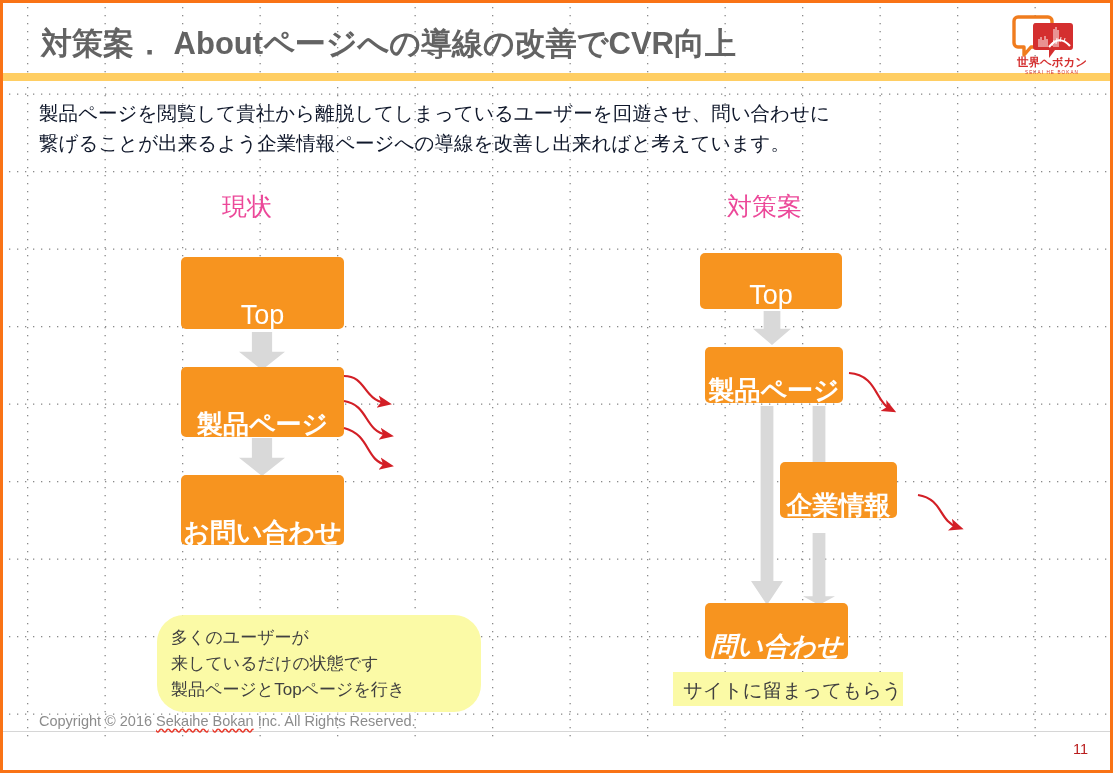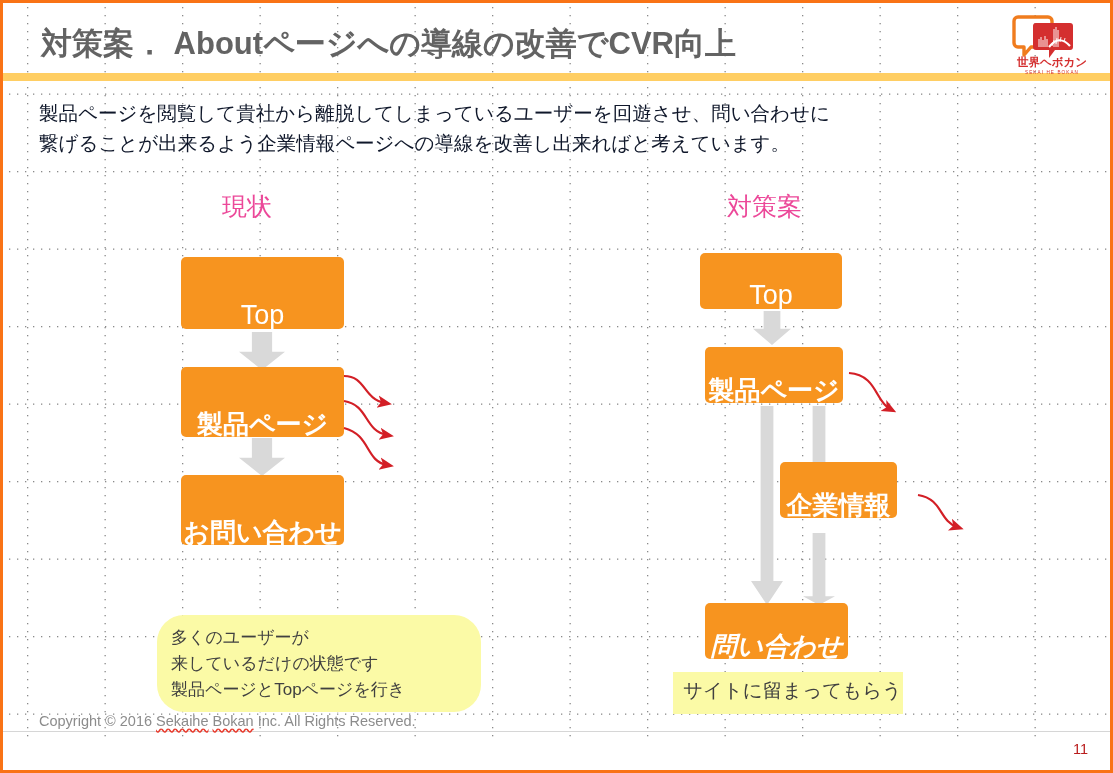--- a/index.html
+++ b/index.html
@@ -138,21 +138,21 @@
     height: 97px;
     padding: 10px 0 0 14px;
     font-size: 17px;
     line-height: 26px;
     border-radius: 27px;
   }
   #note-proposal {
     left: 670px;
     top: 669px;
     width: 230px;
-    height: 42px;
+    height: 34px;
     padding: 5px 0 0 10px;
     font-size: 19.5px;
     line-height: 26px;
   }
   .note-line { display: block; white-space: nowrap; }
 
   
   #footer-rule {
     position: absolute;
     left: 0;

